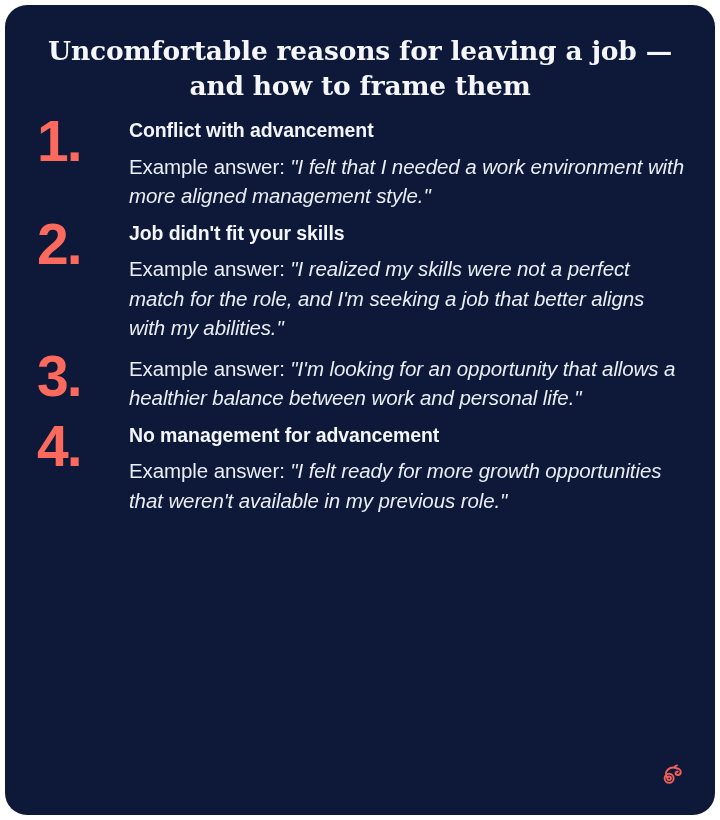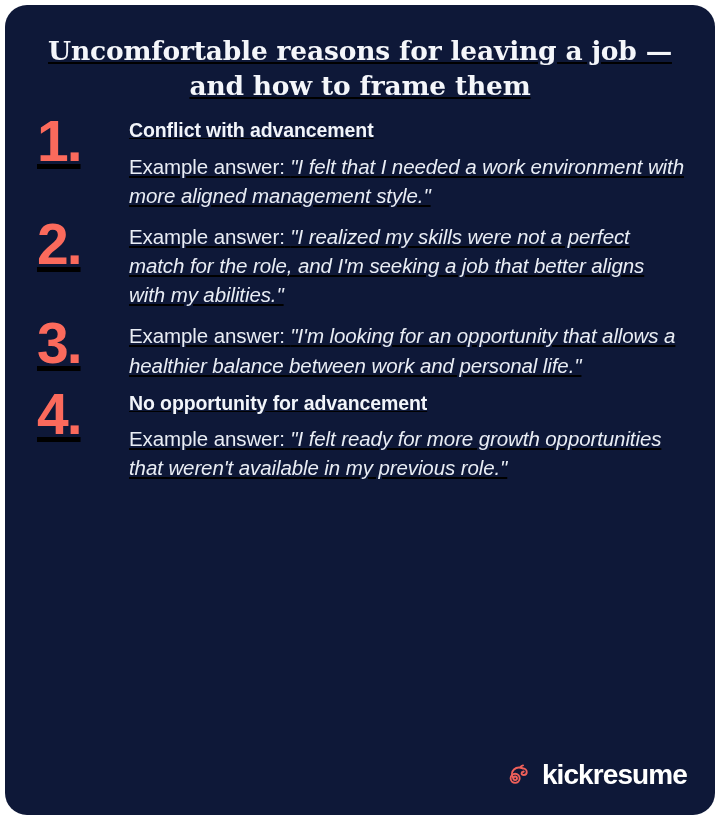--- a/index.html
+++ b/index.html
@@ -18,21 +18,20 @@
     position: absolute;
     left: 5px;
     top: 5px;
     width: 710px;
     height: 810px;
     background: #0e1838;
     border-radius: 22px;
     box-sizing: border-box;
     padding: 24px 26px 0 26px;
     overflow: hidden;
-    text-decoration: underline;
   }
 
   .card-title {
     margin: 0;
     padding: 4px 8px 0 8px;
     color: #f4f6fa;
     font-family: "DejaVu Serif", "Liberation Serif", serif;
     font-weight: bold;
     font-size: 26.5px;
     line-height: 1.33;
@@ -135,48 +134,48 @@
       <div class="reason-number">1.</div>
       <div class="reason-body">
         <h2 class="reason-heading">Conflict with advancement</h2>
         <p class="reason-answer"><span>Example answer:</span> <span class="answer-quote">"I felt that I needed a work environment with more aligned management style."</span></p>
       </div>
     </li>
 
     <li class="reason-item">
       <div class="reason-number">2.</div>
       <div class="reason-body">
+        <h2 class="reason-heading">Job didn't fit your skills</h2>
         <p class="reason-answer"><span>Example answer:</span> <span class="answer-quote">"I realized my skills were not a perfect match for the role, and I'm seeking a job that better aligns with my abilities."</span></p>
       </div>
     </li>
 
     <li class="reason-item">
       <div class="reason-number">3.</div>
       <div class="reason-body">
         <p class="reason-answer"><span>Example answer:</span> <span class="answer-quote">"I'm looking for an opportunity that allows a healthier balance between work and personal life."</span></p>
       </div>
     </li>
 
     <li class="reason-item">
       <div class="reason-number">4.</div>
       <div class="reason-body">
-        <h2 class="reason-heading">No opportunity for advancement</h2>
+        <h2 class="reason-heading">No management for advancement</h2>
         <p class="reason-answer"><span>Example answer:</span> <span class="answer-quote">"I felt ready for more growth opportunities that weren't available in my previous role."</span></p>
       </div>
     </li>
 
   </ul>
 
   <div class="card-footer">
     <svg class="brand-mark" viewBox="0 0 32 32" aria-hidden="true">
       <g fill="none" stroke="#f0605a" stroke-width="2.1" stroke-linecap="round" stroke-linejoin="round">
         <path d="M20.5 9.2c2.6 0 4.6 1.7 4.6 4 0 2.1-1.5 3.3-3.3 3.3-1.4 0-2.4-0.8-2.4-1.9 0-0.9 0.6-1.5 1.4-1.5"></path>
         <path d="M20.6 9.2c-3.3-1.4-7.2-1.0-9.6 1.3-2.6 2.4-2.9 6.3-0.9 8.9"></path>
         <circle cx="12.3" cy="20.2" r="5.0"></circle>
         <circle cx="12.3" cy="20.2" r="2.0"></circle>
         <path d="M18.0 8.0c0.7-1.1 1.8-1.9 3.0-2.1"></path>
       </g>
       <circle cx="21.6" cy="12.8" r="1.25" fill="#f0605a"></circle>
     </svg>
-    <span class="brand-name">kickresume</span>
   </div>
 
 </div>
 
 </body></html>

